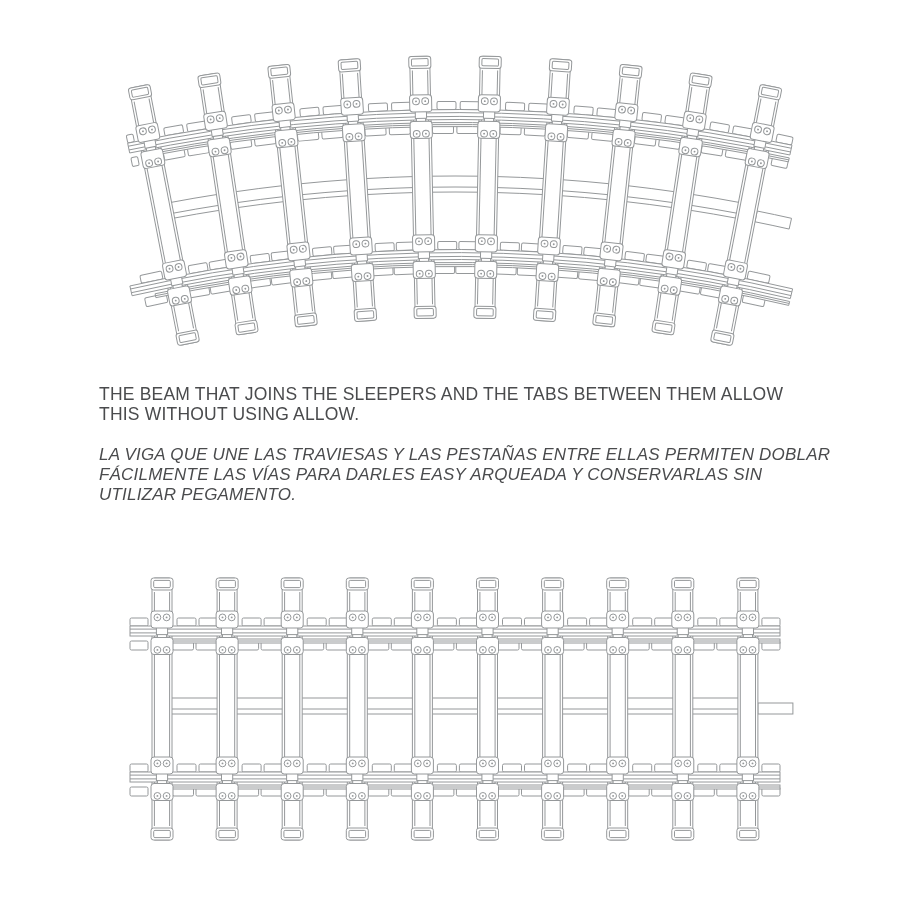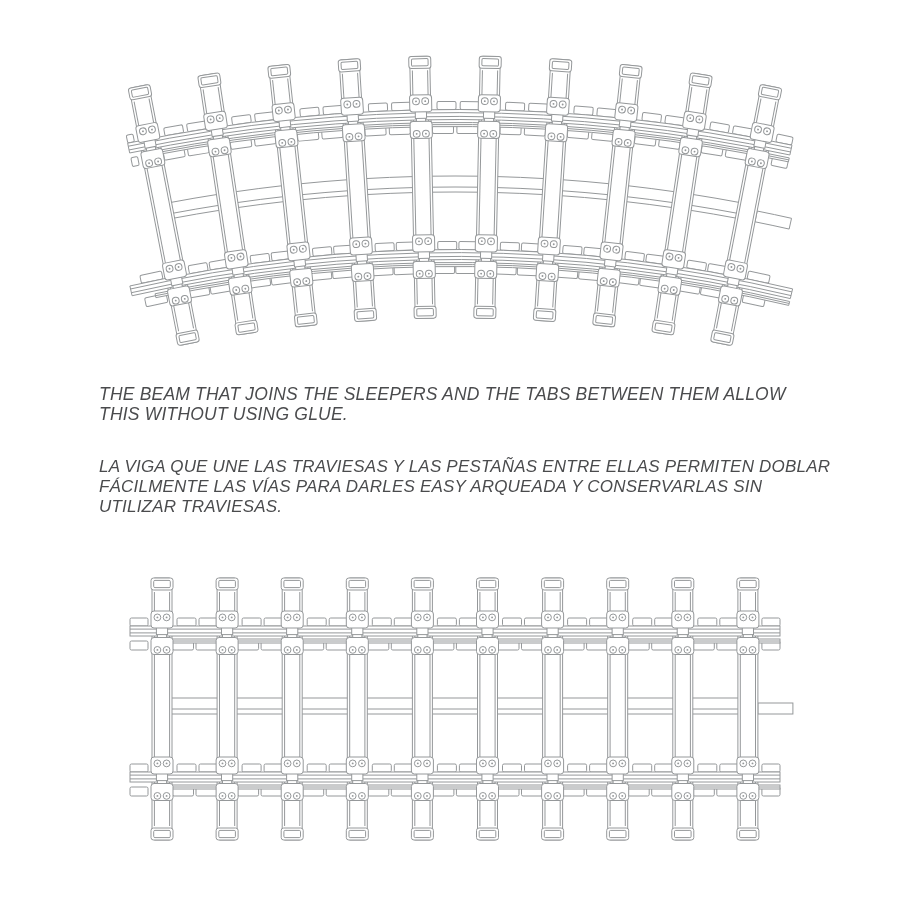--- a/index.html
+++ b/index.html
@@ -7,25 +7,24 @@
     width:900px;height:900px;position:relative;overflow:hidden;
     background:#ffffff;
     font-family:"Liberation Sans", sans-serif;
   }
   #track-drawing{position:absolute;left:0;top:0;}
   .caption{
     position:absolute;left:99px;
     color:#4a4b4d;
     letter-spacing:.2px;
     white-space:nowrap;
-    font-style:italic;
   }
   .caption div{line-height:20px;}
   .caption-en{top:384px;font-size:17.5px;}
-  .caption-es{top:457px;font-size:17px;font-style:italic;}
+  .caption-es{top:445px;font-size:17px;font-style:italic;}
 </style>
 </head>
 <body>
 
 <div style="width:900px;height:900px;position:relative;">
   <svg id="track-drawing" width="900" height="900" viewBox="0 0 900 900">
       <g stroke="#95989a" fill="none" stroke-width="1">
         <rect x="170" y="698" width="49.099999999999994" height="16" fill="#fff"></rect>
         <line x1="170" y1="709" x2="219.1" y2="709"></line>
         <rect x="235.1" y="698" width="49.099999999999994" height="16" fill="#fff"></rect>
@@ -1264,21 +1263,21 @@
           <circle cx="-4.6" cy="86.4" r="3.4" fill="#fff"></circle>
           <circle cx="-4.6" cy="86.4" r="0.95" fill="#95989a" stroke="none"></circle>
           <circle cx="4.6" cy="86.4" r="3.4" fill="#fff"></circle>
           <circle cx="4.6" cy="86.4" r="0.95" fill="#95989a" stroke="none"></circle>
         </g>
       </g>
     </svg>
 
   <div class="caption caption-en">
     <div>THE BEAM THAT JOINS THE SLEEPERS AND THE TABS BETWEEN THEM ALLOW</div>
-    <div>THIS WITHOUT USING GLUE.</div>
+    <div>THIS WITHOUT USING ALLOW.</div>
   </div>
 
   <div class="caption caption-es">
     <div>LA VIGA QUE UNE LAS TRAVIESAS Y LAS PESTAÑAS ENTRE ELLAS PERMITEN DOBLAR</div>
     <div>FÁCILMENTE LAS VÍAS PARA DARLES EASY ARQUEADA Y CONSERVARLAS SIN</div>
-    <div>UTILIZAR TRAVIESAS.</div>
+    <div>UTILIZAR PEGAMENTO.</div>
   </div>
 </div>
 
 </body></html>

